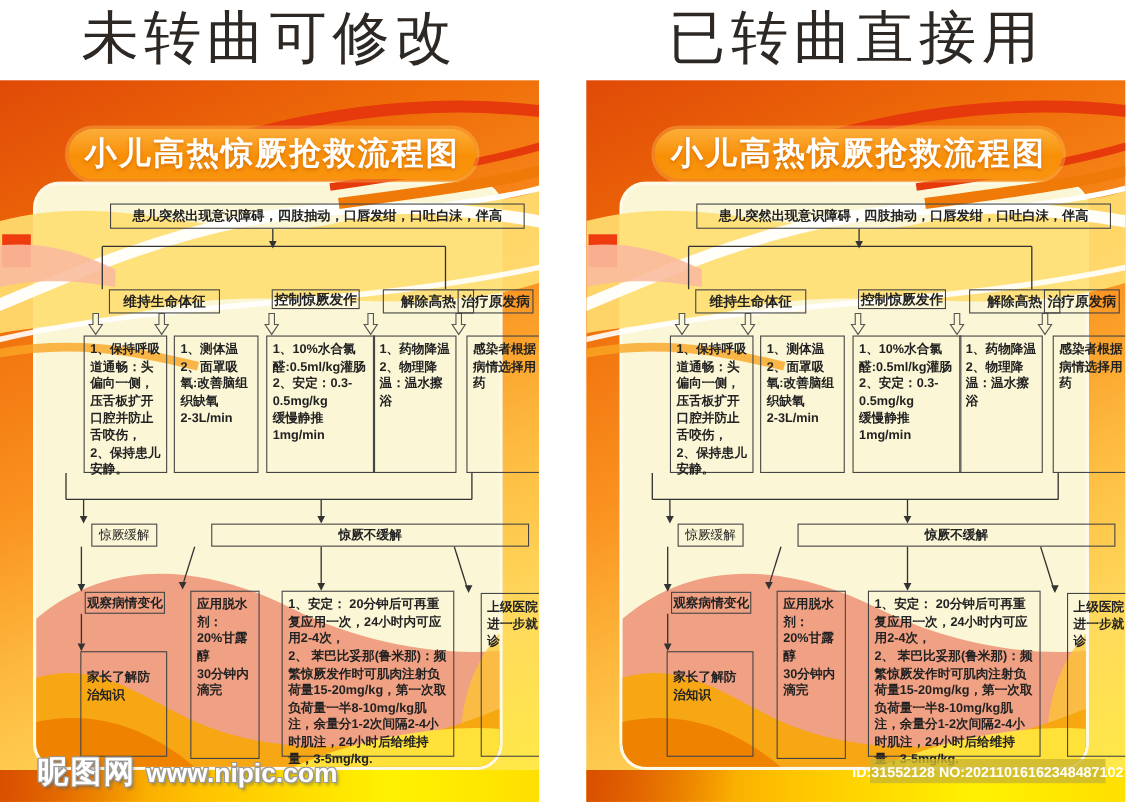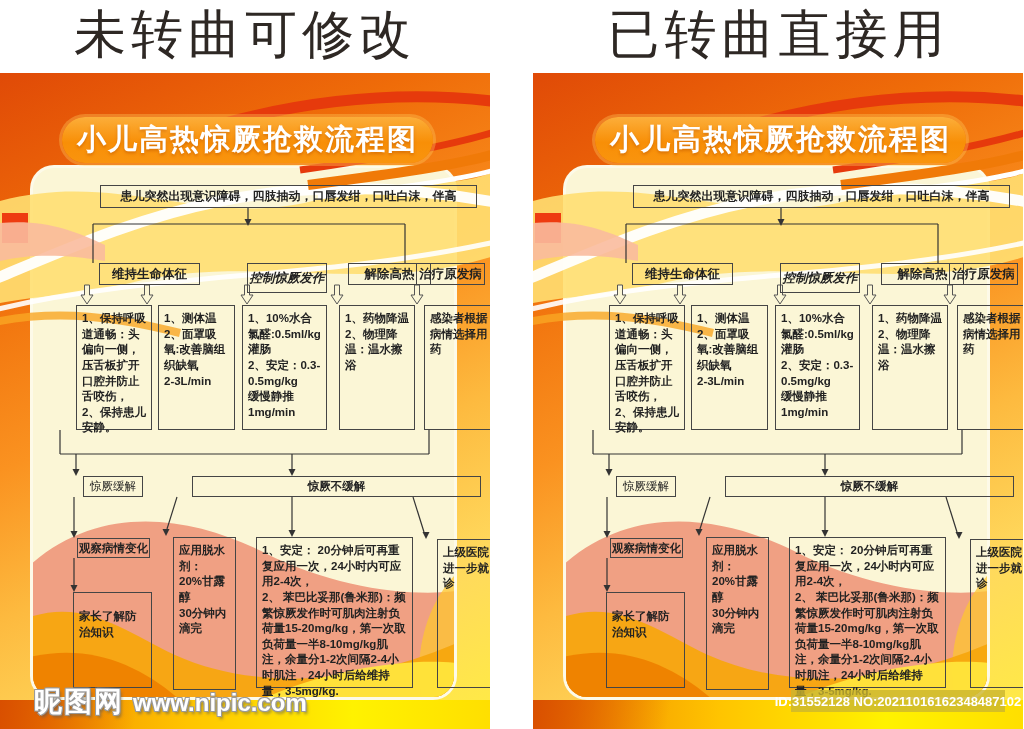--- a/index.html
+++ b/index.html
@@ -29,26 +29,26 @@
               color:#ffffff;font-size:29px;font-weight:900;letter-spacing:2px;
               text-shadow:0 2px 3px rgba(180,75,0,0.45);white-space:nowrap;}
 
   .bx{position:absolute;border:1px solid #454545;color:#222222;box-sizing:border-box;background:transparent;margin-left:40px;}
   .c{display:flex;align-items:center;justify-content:center;text-align:center;}
   .p{font-size:11.5px;line-height:1.36;padding:5px;white-space:pre-line;font-weight:600;text-align:left;}
   .lbl{font-size:12.5px;font-weight:700;}
 
   .symptom{left:60px;top:112px;width:377px;height:23px;font-size:12px;font-weight:700;}
   .b0{left:59px;top:190px;width:101px;height:22px;}
-  .b1{left:207px;top:190px;width:80px;height:30px;font-style:italic;}
+  .b1{left:207px;top:190px;width:80px;height:18px;}
   .b2{left:308px;top:190px;width:83px;height:22px;}
   .b3{left:376px;top:190px;width:69px;height:22px;}
   .dA{left:36px;top:232px;width:76px;height:125px;}
   .dB{left:118px;top:232px;width:77px;height:125px;}
-  .dC{left:202px;top:232px;width:85px;height:125px;}
+  .dC{left:202px;top:232px;width:99px;height:125px;}
   .dD{left:299px;top:232px;width:76px;height:125px;}
   .dE{left:384px;top:232px;width:72px;height:125px;}
   .relief{left:43px;top:403px;width:60px;height:21px;font-size:11.5px;font-weight:400;}
   .norelief{left:152px;top:403px;width:289px;height:21px;font-size:11.5px;font-weight:700;}
   .observe{left:37px;top:465px;width:73px;height:20px;font-size:11.5px;font-weight:700;}
   .parents{left:33px;top:519px;width:79px;height:96px;padding-top:16px;}
   .dehydrant{left:133px;top:464px;width:63px;height:153px;}
   .med{left:216px;top:464px;width:157px;height:151px;}
   .hospital{left:397px;top:466px;width:59px;height:149px;}
 

